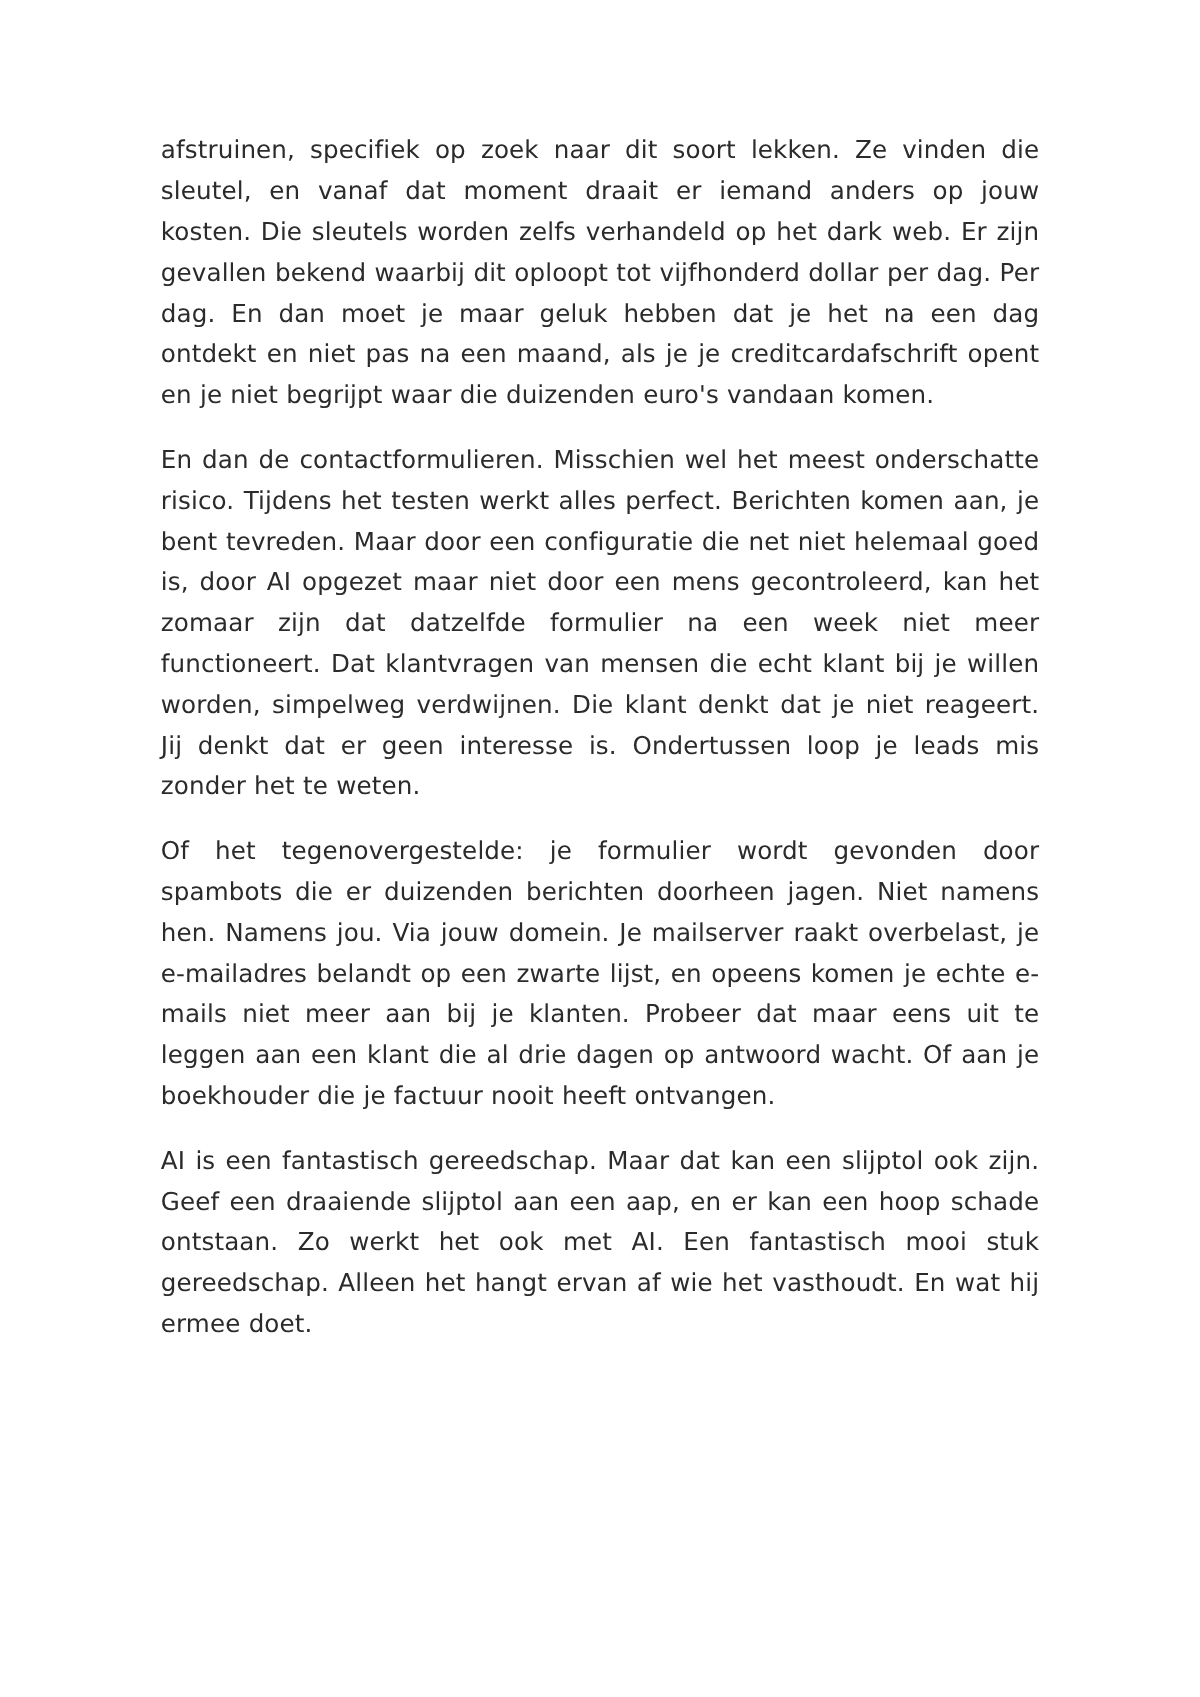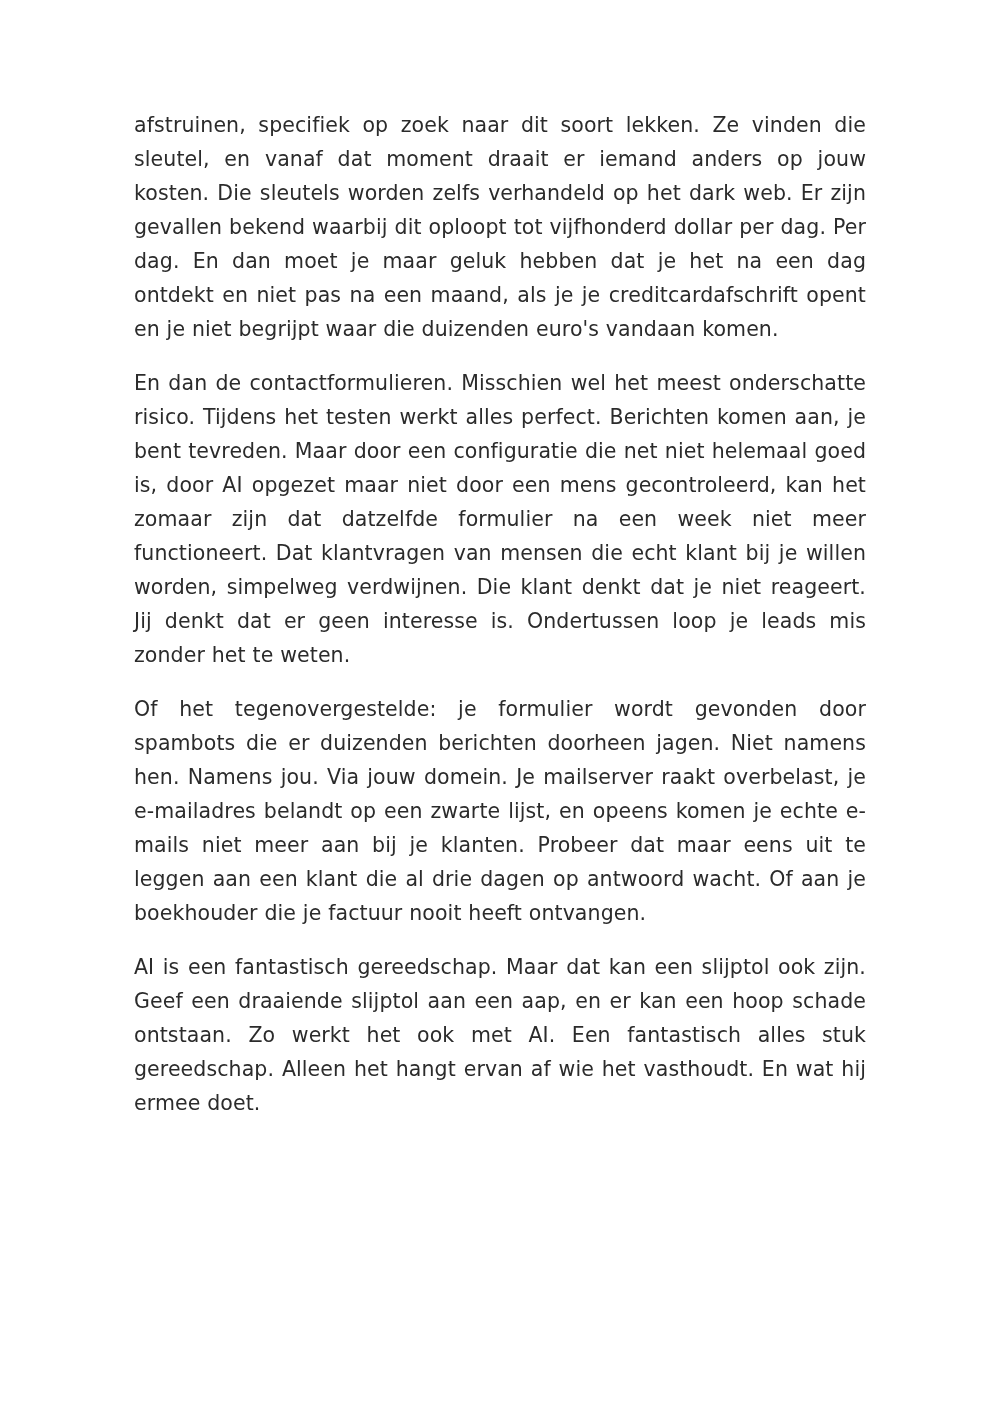--- a/index.html
+++ b/index.html
@@ -85,21 +85,21 @@
 <body>
 
 <div class="page">
 
   <div class="page-header"></div>
 
   <div class="content">
     <p class="para">afstruinen, specifiek op zoek naar dit soort lekken. Ze vinden die sleutel, en vanaf dat moment draait er iemand anders op jouw kosten. Die sleutels worden zelfs verhandeld op het dark web. Er zijn gevallen bekend waarbij dit oploopt tot vijfhonderd dollar per dag. Per dag. En dan moet je maar geluk hebben dat je het na een dag ontdekt en niet pas na een maand, als je je creditcardafschrift opent en je niet begrijpt waar die duizenden euro's vandaan komen.</p>
     <p class="para">En dan de contactformulieren. Misschien wel het meest onderschatte risico. Tijdens het testen werkt alles perfect. Berichten komen aan, je bent tevreden. Maar door een configuratie die net niet helemaal goed is, door AI opgezet maar niet door een mens gecontroleerd, kan het zomaar zijn dat datzelfde formulier na een week niet meer functioneert. Dat klantvragen van mensen die echt klant bij je willen worden, simpelweg verdwijnen. Die klant denkt dat je niet reageert. Jij denkt dat er geen interesse is. Ondertussen loop je leads mis zonder het te weten.</p>
     <p class="para">Of het tegenovergestelde: je formulier wordt gevonden door spambots die er duizenden berichten doorheen jagen. Niet namens hen. Namens jou. Via jouw domein. Je mailserver raakt overbelast, je e-mailadres belandt op een zwarte lijst, en opeens komen je echte e-mails niet meer aan bij je klanten. Probeer dat maar eens uit te leggen aan een klant die al drie dagen op antwoord wacht. Of aan je boekhouder die je factuur nooit heeft ontvangen.</p>
-    <p class="para">AI is een fantastisch gereedschap. Maar dat kan een slijptol ook zijn. Geef een draaiende slijptol aan een aap, en er kan een hoop schade ontstaan. Zo werkt het ook met AI. Een fantastisch alles stuk gereedschap. Alleen het hangt ervan af wie het vasthoudt. En wat hij ermee doet.</p>
+    <p class="para">AI is een fantastisch gereedschap. Maar dat kan een slijptol ook zijn. Geef een draaiende slijptol aan een aap, en er kan een hoop schade ontstaan. Zo werkt het ook met AI. Een fantastisch mooi stuk gereedschap. Alleen het hangt ervan af wie het vasthoudt. En wat hij ermee doet.</p>
   </div>
 
   <div class="page-footer">
     <hr class="footer-rule">
     <div class="footer-row">
       <span class="footer-site">silenrock.com</span>
       <span class="footer-pagenum">8</span>
     </div>
   </div>
 

